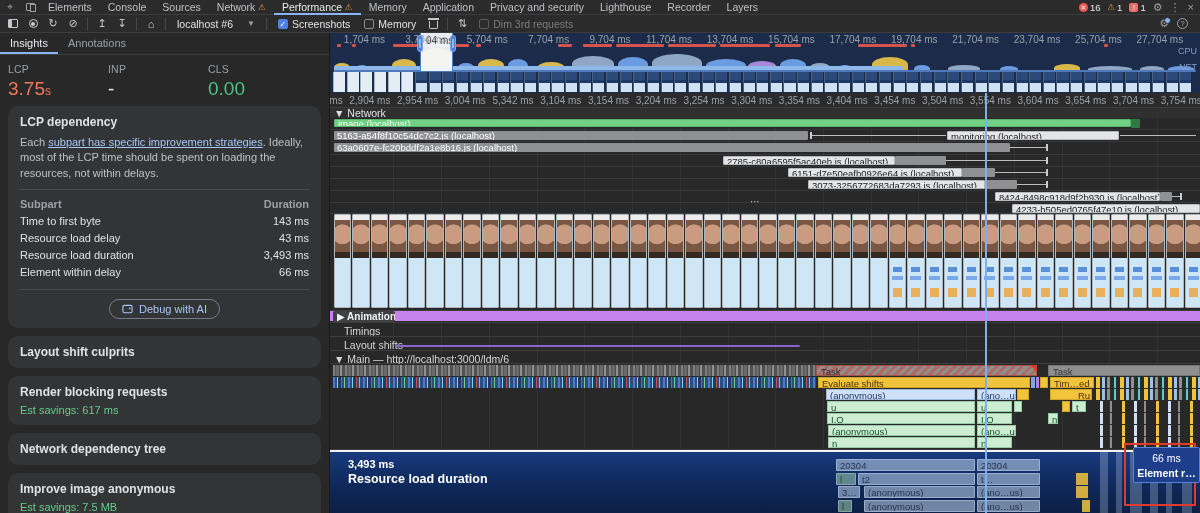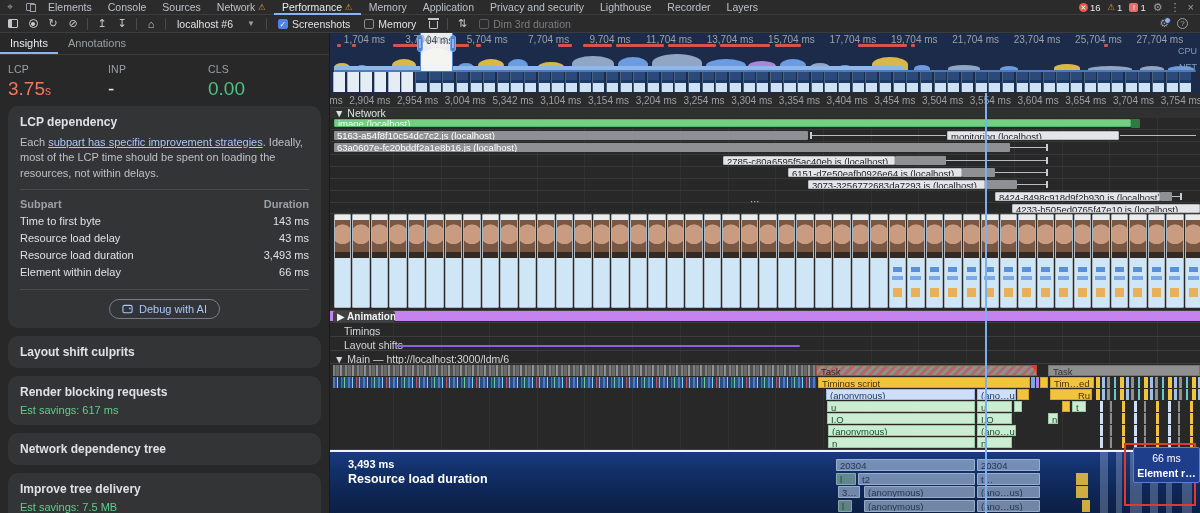--- a/index.html
+++ b/index.html
@@ -397,21 +397,21 @@
       <div class="bx animbar" style="left: 330px; top: 311px; width: 870px; height: 10px;"></div>
       <div class="bx chip" style="left: 333px; top: 310.5px; width: 62px; height: 11px; font-weight: bold;">▶ Animations</div>
       <div class="bx sectxt" style="left: 344px; top: 324.5px; width: 120px; height: 11px;">Timings</div>
       <div class="bx sectxt" style="left: 344px; top: 338.5px; width: 120px; height: 11px;">Layout shifts</div>
       <div class="bx lsline" style="left: 395px; top: 344.5px; width: 405px; height: 2px;"></div>
       <div class="bx sectxt" style="left: 334px; top: 352.5px; width: 320px; height: 11px;">▼ Main — http://localhost:3000/ldm/6</div>
       <div class="bx dg" style="left: 333px; top: 365px; width: 483px; height: 11px;"></div>
       <div class="bx dc" style="left: 333px; top: 377px; width: 483px; height: 11px;"></div>
       <div class="bx tr" style="left: 816px; top: 365px; width: 221px; height: 11px;">Task</div>
       <div class="bx tk" style="left: 1048px; top: 365px; width: 152px; height: 11px;">Task</div>
-      <div class="bx fy" style="left: 818px; top: 377px; width: 212px; height: 11px;">Timings script</div>
+      <div class="bx fy" style="left: 818px; top: 377px; width: 212px; height: 11px;">Evaluate shifts</div>
       <div class="bx fb2" style="left: 1031px; top: 377px; width: 4px; height: 11px;"></div>
       <div class="bx fp" style="left: 1036px; top: 377px; width: 3px; height: 11px;"></div>
       <div class="bx fy" style="left: 1040px; top: 377px; width: 7px; height: 11px;"></div>
       <div class="bx fy" style="left: 1050px; top: 377px; width: 44px; height: 11px;">Tim…ed</div>
       <div class="bx mx" style="left: 1096px; top: 377px; width: 104px; height: 11px;"></div>
       <div class="bx fb" style="left: 826px; top: 389px; width: 149px; height: 11px;">(anonymous)</div>
       <div class="bx fb" style="left: 977px; top: 389px; width: 39px; height: 11px;">(ano…us)</div>
       <div class="bx fy" style="left: 1017px; top: 389px; width: 12px; height: 11px;"></div>
       <div class="bx fy" style="left: 1050px; top: 389px; width: 42px; height: 11px; padding-left: 27px;">Run…ks</div>
       <div class="bx mx" style="left: 1096px; top: 389px; width: 104px; height: 11px;"></div>
@@ -553,21 +553,21 @@
         <span class="box"></span>
         <span>Memory</span>
       </span>
     <span class="t-ico">
         <span class="trash"></span>
       </span>
     <span class="vsep"></span>
     <span class="t-ico">⇅</span>
     <span class="cb dim">
         <span class="box" style="border-color:#5a5d61"></span>
-        <span>Dim 3rd duration</span>
+        <span>Dim 3rd requests</span>
       </span>
     <span id="tool-right">
       <span class="sys-ico gear-dot">⚙</span>
       <span class="help">?</span>
     </span>
   </div>
 
   <div id="sidebar">
     <div id="side-tabs">
         <span class="side-tab active">Insights</span>
@@ -629,19 +629,19 @@
           <h3>Layout shift culprits</h3>
         </div>
         <div class="card simple-card">
           <h3>Render blocking requests</h3>
           <div class="savings">Est savings: 617 ms</div>
         </div>
         <div class="card simple-card">
           <h3>Network dependency tree</h3>
         </div>
         <div class="card simple-card">
-          <h3>Improve tree delivery</h3>
+          <h3>Improve image anonymous</h3>
           <div class="savings">Est savings: 7.5 MB</div>
         </div>
       </div>
   </div>
 
 </div>
 
 </body></html>

